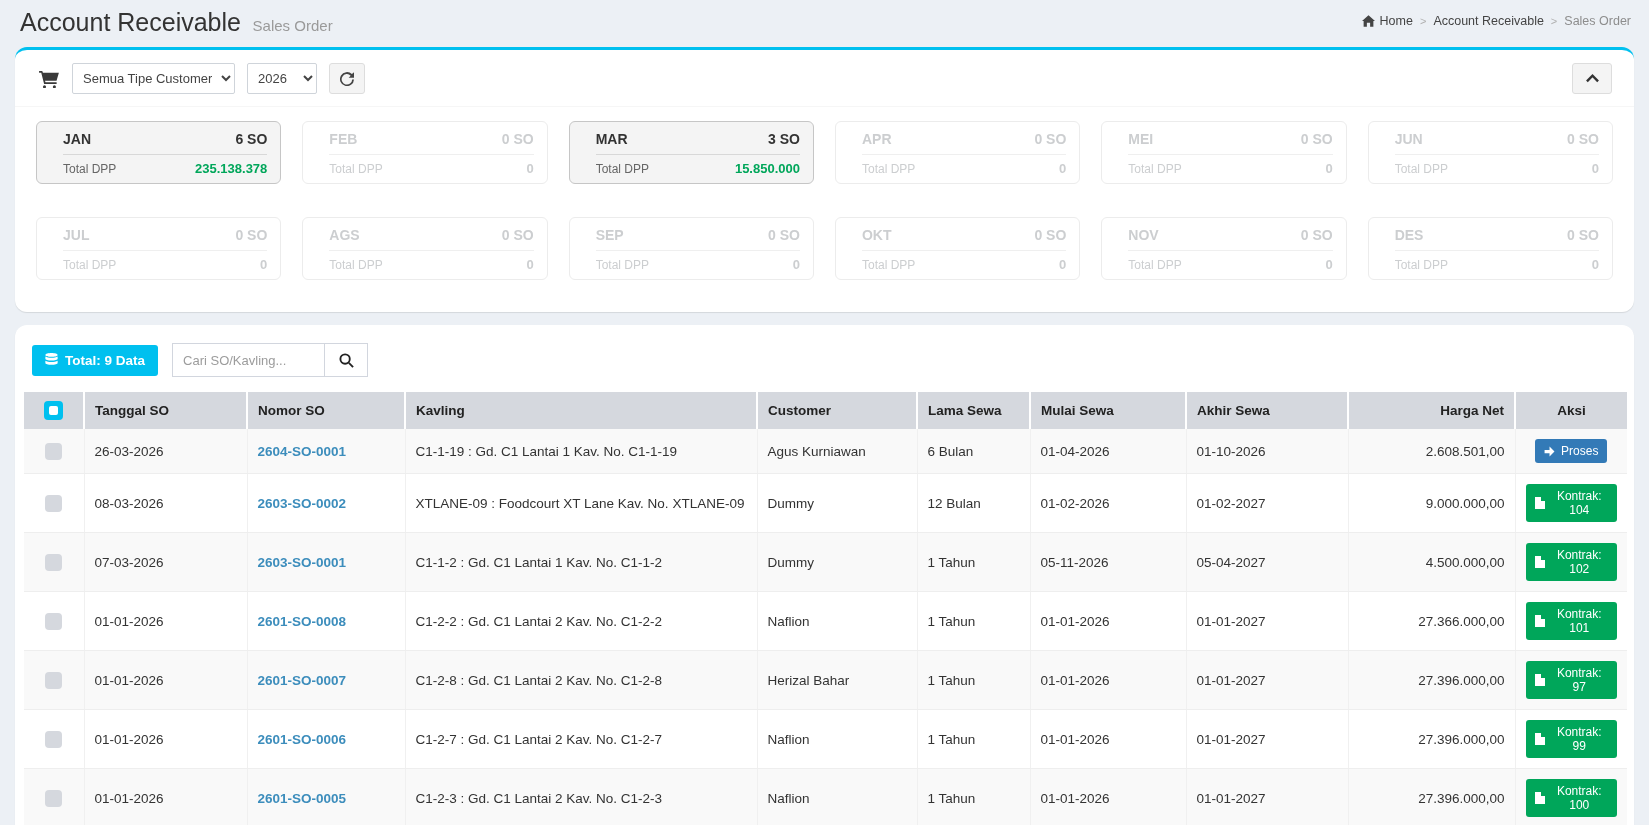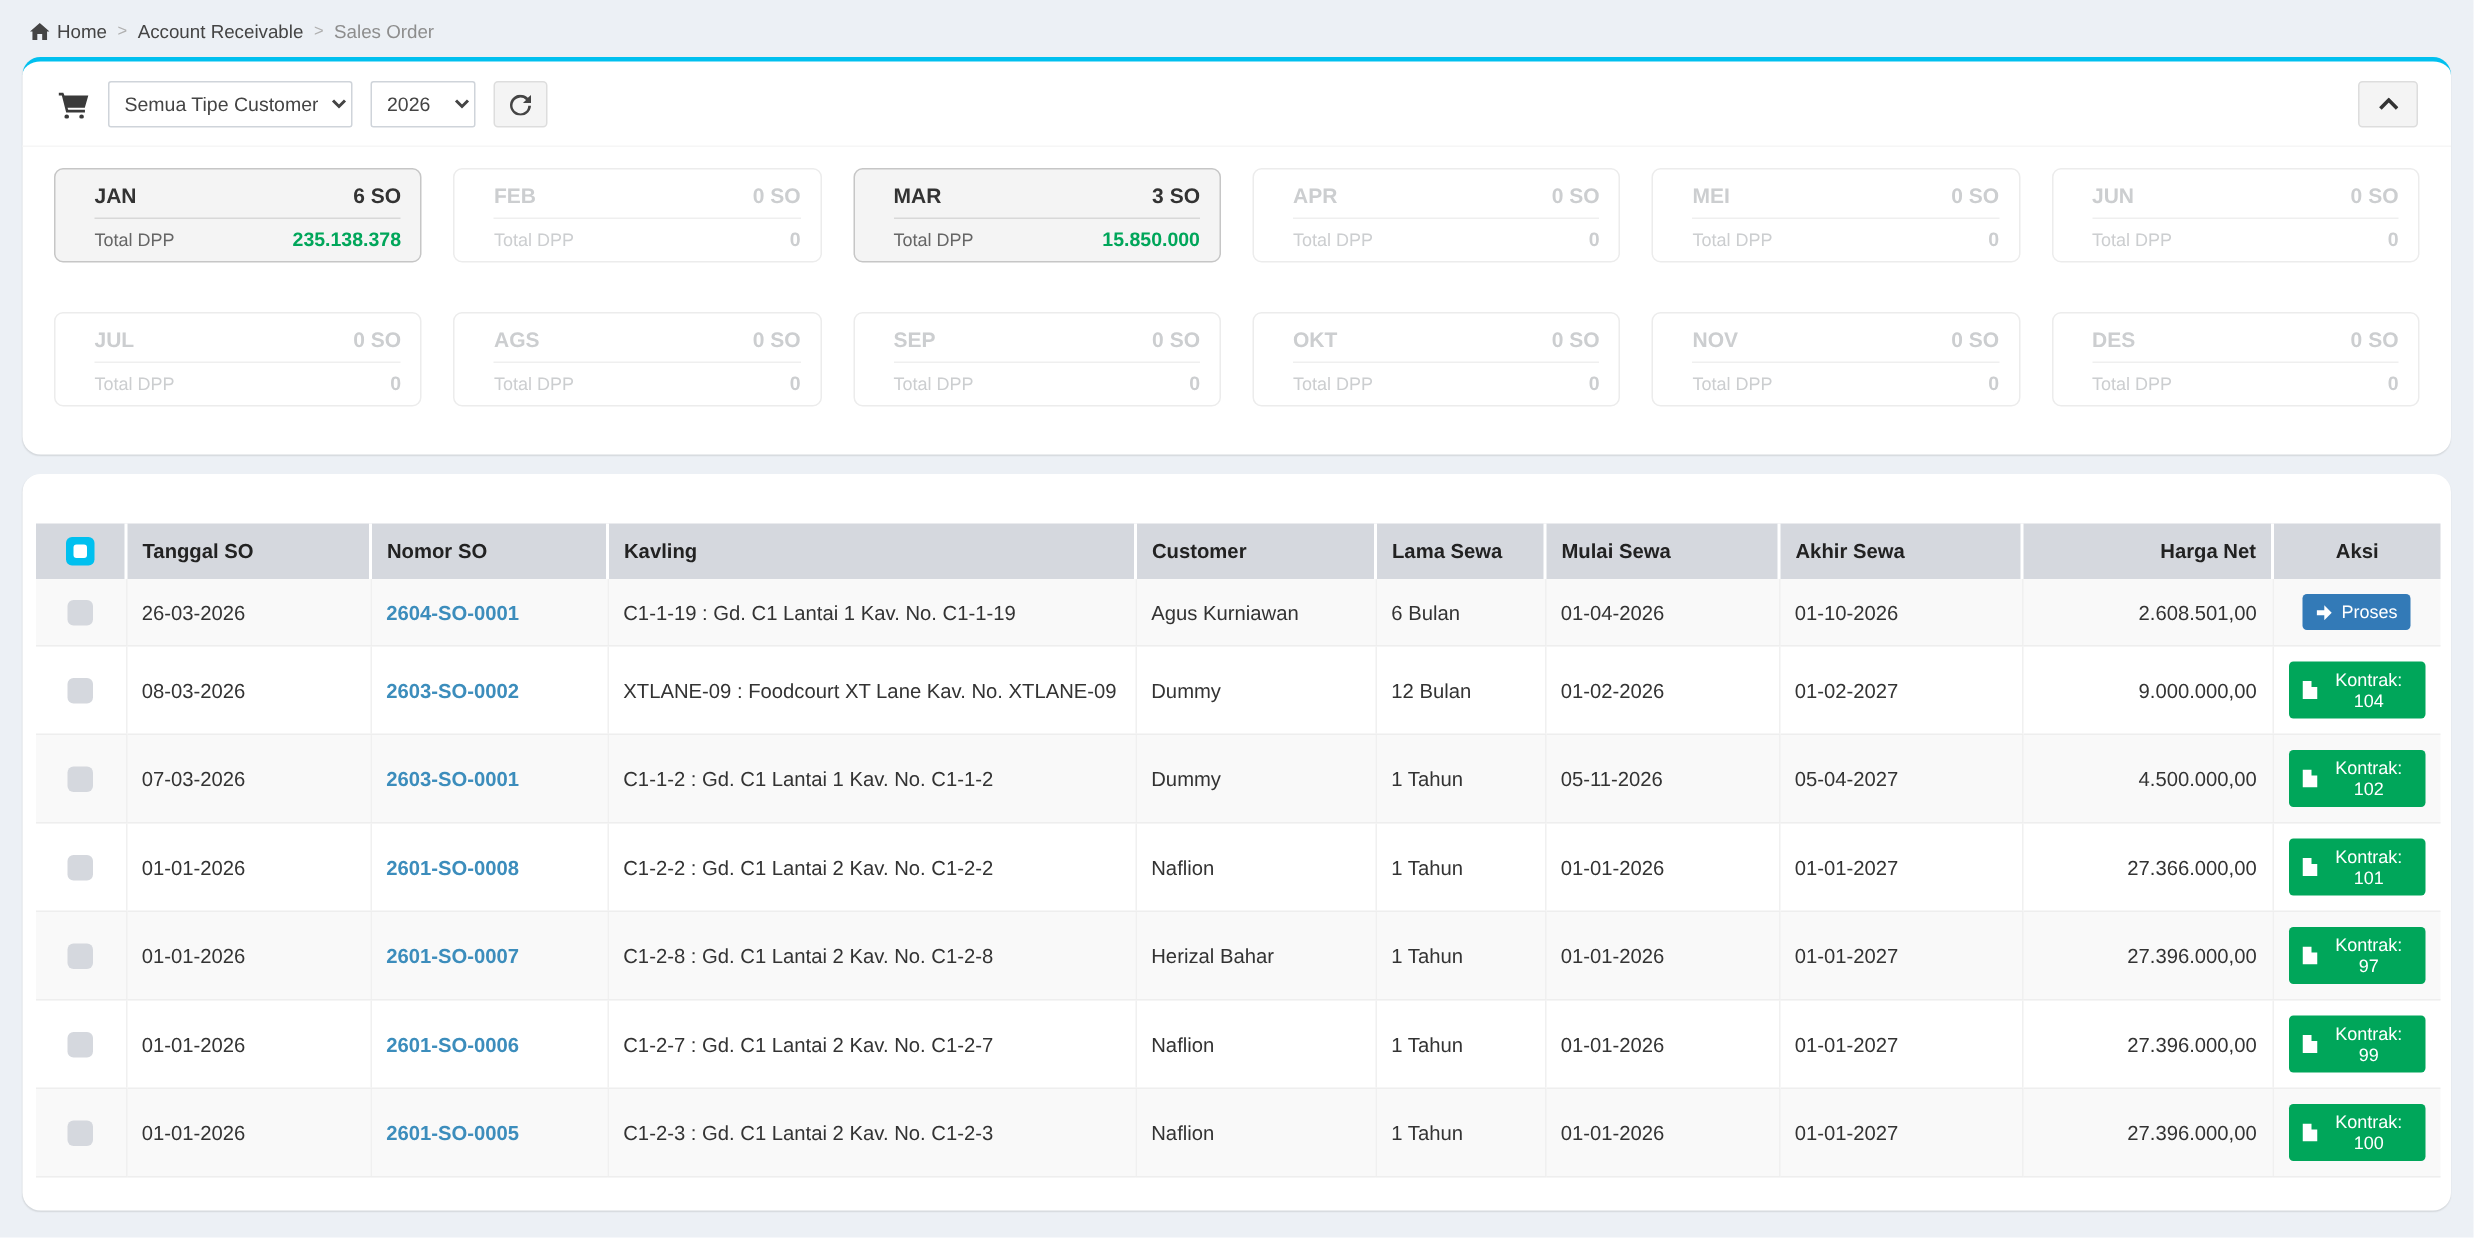--- a/index.html
+++ b/index.html
@@ -94,20 +94,24 @@
   .chk-header::after { content:""; position:absolute; left:5px; top:5px; width:9px; height:9px; background:#fff; border-radius:2px; }
 
   .btn-action { display:inline-flex; align-items:center; gap:6px; border:none; border-radius:3px; color:#fff; font-weight:normal; font-size:12px; padding:5px 9px; cursor:pointer; font-family:"Liberation Sans",sans-serif; }
   .btn-proses { background:#337ab7; }
   .btn-kontrak { background:#00a65a; }
 </style>
 </head>
 <body>
 
 <div class="content-header">
+  <div class="page-title">
+    <h1>Account Receivable</h1>
+    <small>Sales Order</small>
+  </div>
   <div class="breadcrumb">
     <a>
       <span>
         <svg width="13" height="12" viewBox="0 0 16 14" fill="#444">
             <path d="M8 0L0 7h2v7h4V9h4v5h4V7h2L8 0z"></path>
           </svg>
       </span>
       <span>Home</span>
     </a>
     <span class="sep">&gt;</span>
@@ -290,20 +294,41 @@
     <div class="mc-bottom">
       <span class="mc-label">Total DPP</span>
       <span class="mc-value">0</span>
     </div>
   </div>
 </div>
 </div>
 
 <div class="box table-box">
   <div class="toolbar">
+    <div class="toolbar-right">
+      <span class="total-badge">
+        <span>
+          <svg width="13" height="14" viewBox="0 0 14 16" fill="#fff">
+              <path d="M7 0C3.1 0 0 .9 0 2.2S3.1 4.4 7 4.4s7-.9 7-2.2S10.9 0 7 0zM0 4v2.5c0 1.2 3.1 2.2 7 2.2s7-1 7-2.2V4c-1.5 1-4.3 1.5-7 1.5S1.5 5 0 4zm0 4.8v2.5c0 1.2 3.1 2.2 7 2.2s7-1 7-2.2V8.8c-1.5 1-4.3 1.5-7 1.5s-5.5-.5-7-1.5z"></path>
+            </svg>
+        </span>
+        <span>Total: 9 Data</span>
+      </span>
+      <span class="search-group">
+        <input class="search-input" placeholder="Cari SO/Kavling..." style="">
+        <button class="search-btn">
+          <span>
+            <svg width="15" height="15" viewBox="0 0 16 16" fill="none" stroke="#222" stroke-width="2">
+                <circle cx="6.5" cy="6.5" r="5"></circle>
+                <path d="M10.5 10.5L15 15"></path>
+              </svg>
+          </span>
+        </button>
+      </span>
+    </div>
   </div>
 
   <table>
     <colgroup>
       <col style="width:60px">
         <col style="width:163px">
         <col style="width:158px">
         <col style="width:352px">
       <col style="width:160px">
         <col style="width:113px">

